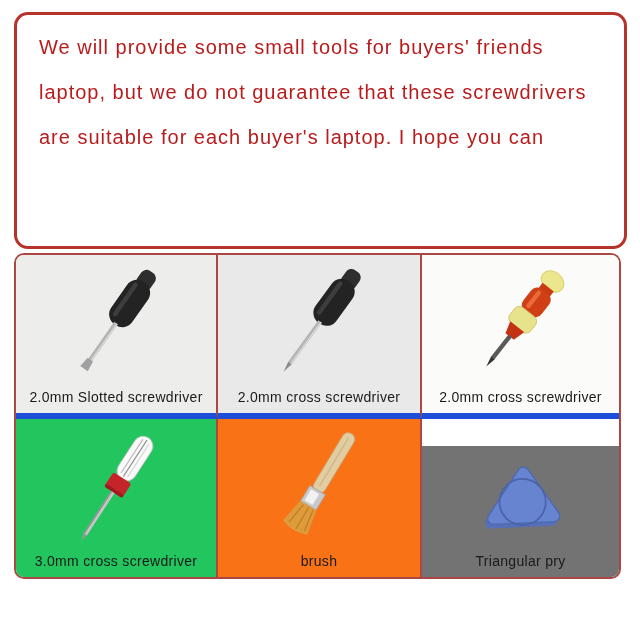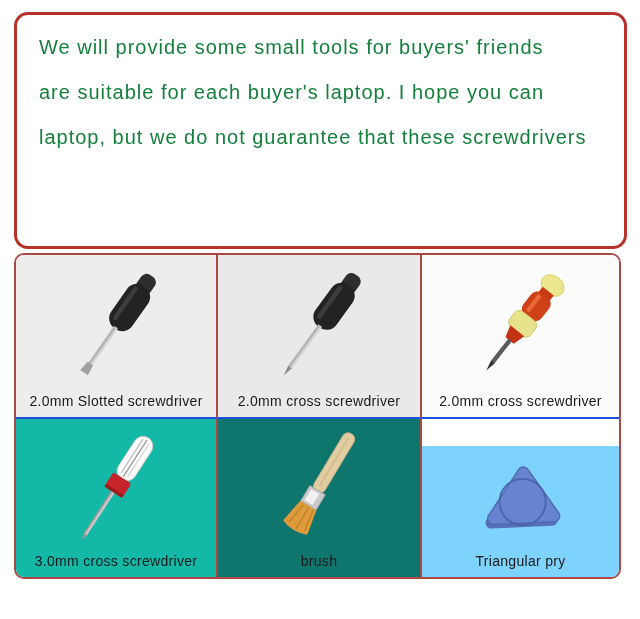--- a/index.html
+++ b/index.html
@@ -19,21 +19,21 @@
     border-radius:14px;
     padding:10px 10px 0 22px;
     overflow:hidden;
     background:#fff;
   }
   .notice-line{
     white-space:pre;
     font-size:20px;
     line-height:45.2px;
     letter-spacing:1px;
-    color:#15803d;
+    color:#b91c1c;
   }
   
   .grid{
     position:absolute;left:14px;top:253px;
     width:607px;height:326px;
     box-sizing:border-box;
     border:2px solid #ac4843;
     border-radius:10px;
     overflow:hidden;
     display:grid;
@@ -44,45 +44,45 @@
   .cell{
     position:relative;
     box-sizing:border-box;
     display:flex;
     flex-direction:column;
     align-items:center;
     justify-content:flex-end;
     overflow:hidden;
   }
   .cell.bR{border-right:2px solid #ac4843;}
-  .cell.bB{border-bottom:2px solid #1d4ed8;}
+  .cell.bB{border-bottom:6px solid #1d4ed8;}
   .cell svg{display:block;width:100%;height:128px;margin-bottom:0;}
   .tool-label{
     font-size:14px;
     letter-spacing:0.3px;
     color:#1a1a1a;
     margin:2px 0 8px 0;
     white-space:nowrap;
   }
   .bg1{background:#ededec;}
   .bg2{background:#e9e9e9;}
   .bg3{background:#fbfbfa;}
-  .bg4{background:#14b8a6;}
-  .bg5{background:#0f766e;}
-  .bg6{background:#7dd3fc;margin-top:27px;}
+  .bg4{background:#22c55e;}
+  .bg5{background:#f97316;}
+  .bg6{background:#737373;margin-top:27px;}
 </style>
 </head>
 <body>
 
 <div class="page">
 
   <div class="notice">
     <div class="notice-line">We will provide some small tools for buyers' friends</div>
+    <div class="notice-line">laptop, but we do not guarantee that these screwdrivers</div>
     <div class="notice-line">are suitable for each buyer's laptop. I hope you can</div>
-    <div class="notice-line">laptop, but we do not guarantee that these screwdrivers</div>
   </div>
 
   <div class="grid">
 
     <div class="cell bR bB bg1">
       <svg viewBox="0 0 200 140">
         <g transform="rotate(35 100 70)">
           <rect x="91" y="2" width="18" height="22" rx="7" fill="#2e2e2e"></rect>
           <rect x="86" y="16" width="28" height="56" rx="13" fill="#232323"></rect>
           <rect x="91" y="21" width="5" height="44" rx="2.5" fill="#3d3d3d"></rect>

